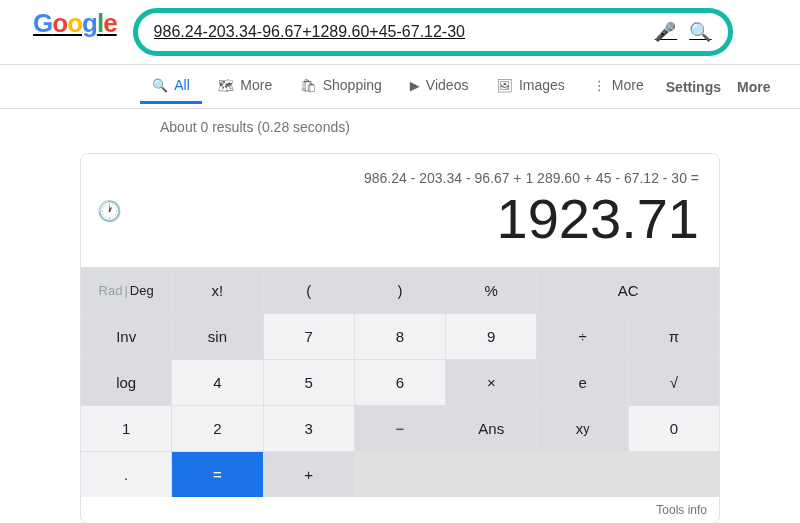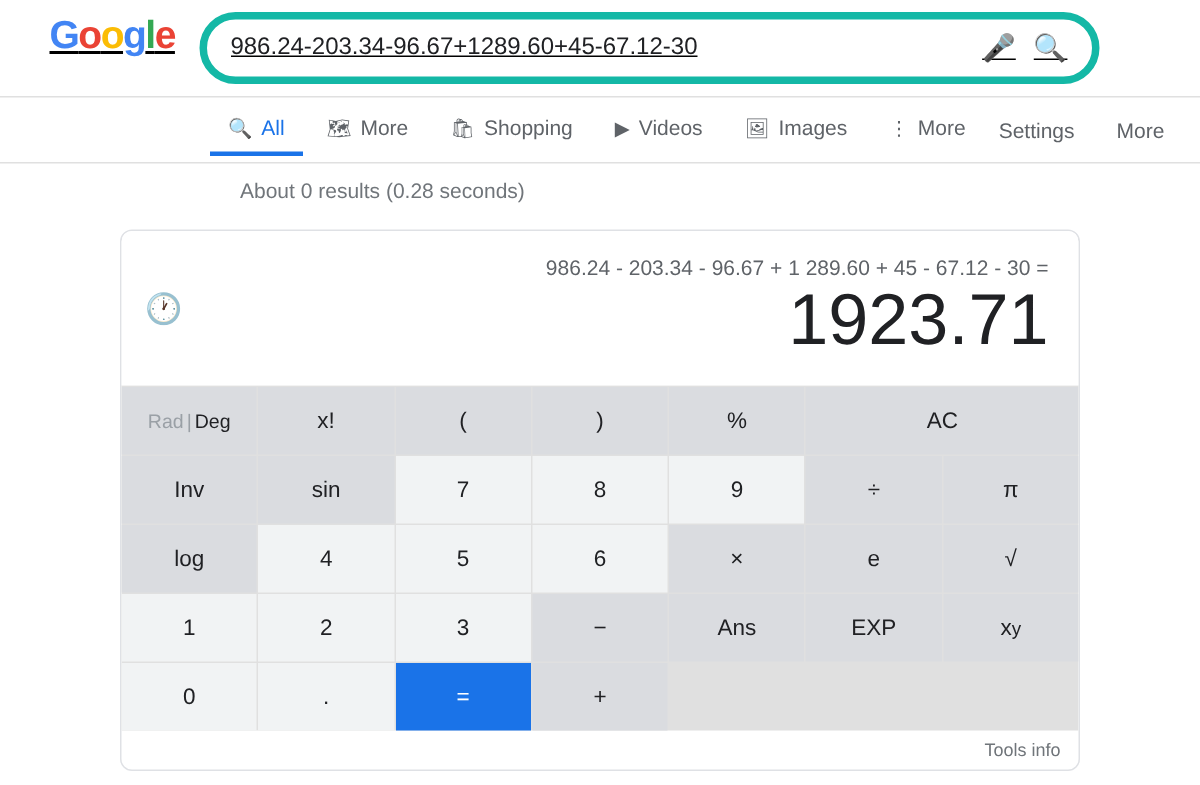--- a/index.html
+++ b/index.html
@@ -18,34 +18,34 @@
     .search-bar { display: flex; align-items: center; flex: 1; border: 5px solid #14b8a6; border-radius: 24px; padding: 8px 16px; max-width: 600px; }
     .search-input { flex: 1; border: none; outline: none; font-size: 16px; color: #202124; }
     .search-icons { display: flex; gap: 12px; align-items: center; }
     .mic-icon { color: #4285F4; font-size: 18px; cursor: pointer; }
     .search-icon { color: #4285F4; font-size: 18px; cursor: pointer; }
 
     
     .nav-tabs { display: flex; align-items: center; padding: 4px 140px; gap: 4px; border-bottom: 1px solid #e0e0e0; }
     .nav-tab { display: flex; align-items: center; gap: 6px; padding: 8px 12px; font-size: 14px; color: #5f6368; cursor: pointer; border-bottom: 3px solid transparent; text-decoration: none; }
     .nav-tab.active { color: #1a73e8; border-bottom: 3px solid #1a73e8; }
-    .settings-tools { display: flex; gap: 16px; margin-left: auto; }
+    .settings-tools { display: flex; gap: 4px; margin-left: auto; font-weight: bold; }
     .settings-link { font-size: 14px; color: #5f6368; cursor: pointer; padding: 8px 6px; }
 
     
     .results-info { padding: 10px 160px; font-size: 14px; color: #70757a; }
 
     
     .calc-card { margin: 8px auto; width: 640px; border: 1px solid #dfe1e5; border-radius: 8px; padding: 0; overflow: hidden; }
 
     
     .calc-display { padding: 16px 20px; text-align: right; position: relative; background: #fff; }
     .history-icon { position: absolute; left: 16px; top: 50%; transform: translateY(-50%); color: #5f6368; font-size: 20px; cursor: pointer; }
     .calc-expression { font-size: 14px; color: #5f6368; margin-bottom: 0; }
-    .calc-result { font-size: 48px; color: #202124; font-weight: 400; }
+    .calc-result { font-size: 56px; color: #202124; font-weight: 400; }
 
     
     .calc-buttons { display: grid; grid-template-columns: repeat(7, 1fr); gap: 1px; background: #e0e0e0; border-top: 1px solid #e0e0e0; }
 
     .calc-btn {
       background: #f1f3f4;
       border: none;
       padding: 14px 8px;
       font-size: 15px;
       color: #202124;
@@ -149,21 +149,20 @@
     <button class="calc-btn dark">×</button>
 
     <button class="calc-btn dark">e</button>
     <button class="calc-btn dark">√</button>
     <button class="calc-btn">1</button>
     <button class="calc-btn">2</button>
     <button class="calc-btn">3</button>
     <button class="calc-btn dark">−</button>
 
     <button class="calc-btn dark">Ans</button>
-    <button class="calc-btn dark">EXP</button>
     <button class="calc-btn dark">x<sup>y</sup></button>
     <button class="calc-btn">0</button>
     <button class="calc-btn">.</button>
     <button class="calc-btn blue">=</button>
     <button class="calc-btn dark">+</button>
   </div>
 
   <div class="more-info">
     <span>Tools info</span>
   </div>

